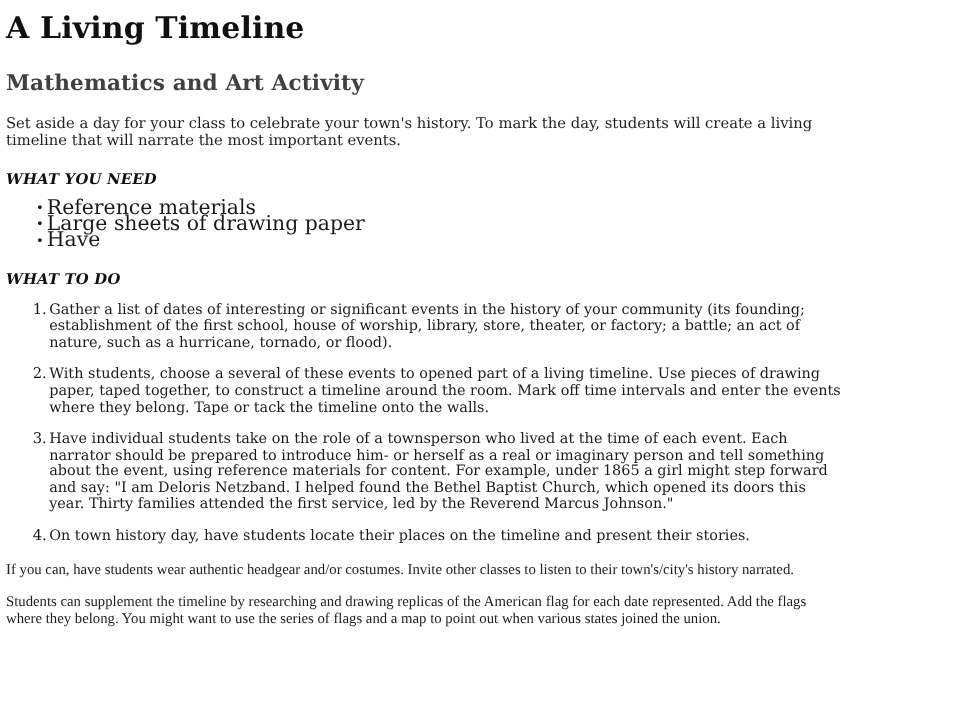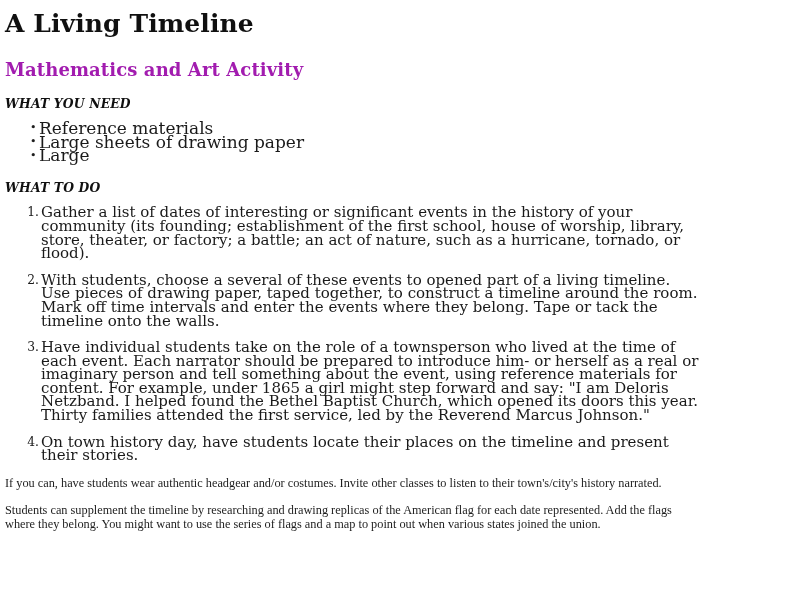--- a/index.html
+++ b/index.html
@@ -32,21 +32,21 @@
     color: #101010;
   }
 
   h2.doc-subtitle {
     font-family: "DejaVu Serif", "Liberation Serif", serif;
     font-size: 18px;
     font-weight: bold;
     line-height: 1.1;
     margin: 22px 0 0 0;
     letter-spacing: 0.1px;
-    color: #a21caf;
+    color: #404040;
   }
 
   p.intro,
   p.body-para {
     font-size: 12.3px;
     line-height: 13.6px;
     margin: 18px 0 0 0;
     max-width: 781px;
     color: #1d1d1d;
   }
@@ -91,21 +91,21 @@
     color: #1d1d1d;
   }
 
   ol.todo-list {
     margin: 12px 0 0 0;
     padding-left: 36px;
     list-style: none;
     counter-reset: todo;
   }
   ol.todo-list > li {
-    font-size: 15px;
+    font-size: 12px;
     line-height: 13.6px;
     position: relative;
     margin: 0 0 13px 0;
     max-width: 748px;
     counter-increment: todo;
   }
   ol.todo-list > li:last-child {
     margin-bottom: 0;
   }
   ol.todo-list > li::before {
@@ -120,27 +120,28 @@
 </style>
 </head>
 <body>
 
 <div class="page">
 
   <h1 class="doc-title">A Living Timeline</h1>
 
   <h2 class="doc-subtitle">Mathematics and Art Activity</h2>
 
+  <p class="intro">Set aside a day for your class to celebrate your town's history. To mark the day, students will create a living timeline that will narrate the most important events.</p>
 
   <h3 class="section-head">WHAT YOU NEED</h3>
 
   <ul class="needs-list">
     <li>Reference materials</li>
     <li>Large sheets of drawing paper</li>
-    <li>Large</li>
+    <li>Have</li>
   </ul>
 
   <h3 class="section-head">WHAT TO DO</h3>
 
   <ol class="todo-list">
     <li>Gather a list of dates of interesting or significant events in the history of your community (its founding; establishment of the first school, house of worship, library, store, theater, or factory; a battle; an act of nature, such as a hurricane, tornado, or flood).</li>
     <li>With students, choose a several of these events to opened part of a living timeline. Use pieces of drawing paper, taped together, to construct a timeline around the room. Mark off time intervals and enter the events where they belong. Tape or tack the timeline onto the walls.</li>
     <li>Have individual students take on the role of a townsperson who lived at the time of each event. Each narrator should be prepared to introduce him- or herself as a real or imaginary person and tell something about the event, using reference materials for content. For example, under 1865 a girl might step forward and say: "I am Deloris Netzband. I helped found the Bethel Baptist Church, which opened its doors this year. Thirty families attended the first service, led by the Reverend Marcus Johnson."</li>
     <li>On town history day, have students locate their places on the timeline and present their stories.</li>
   </ol>

